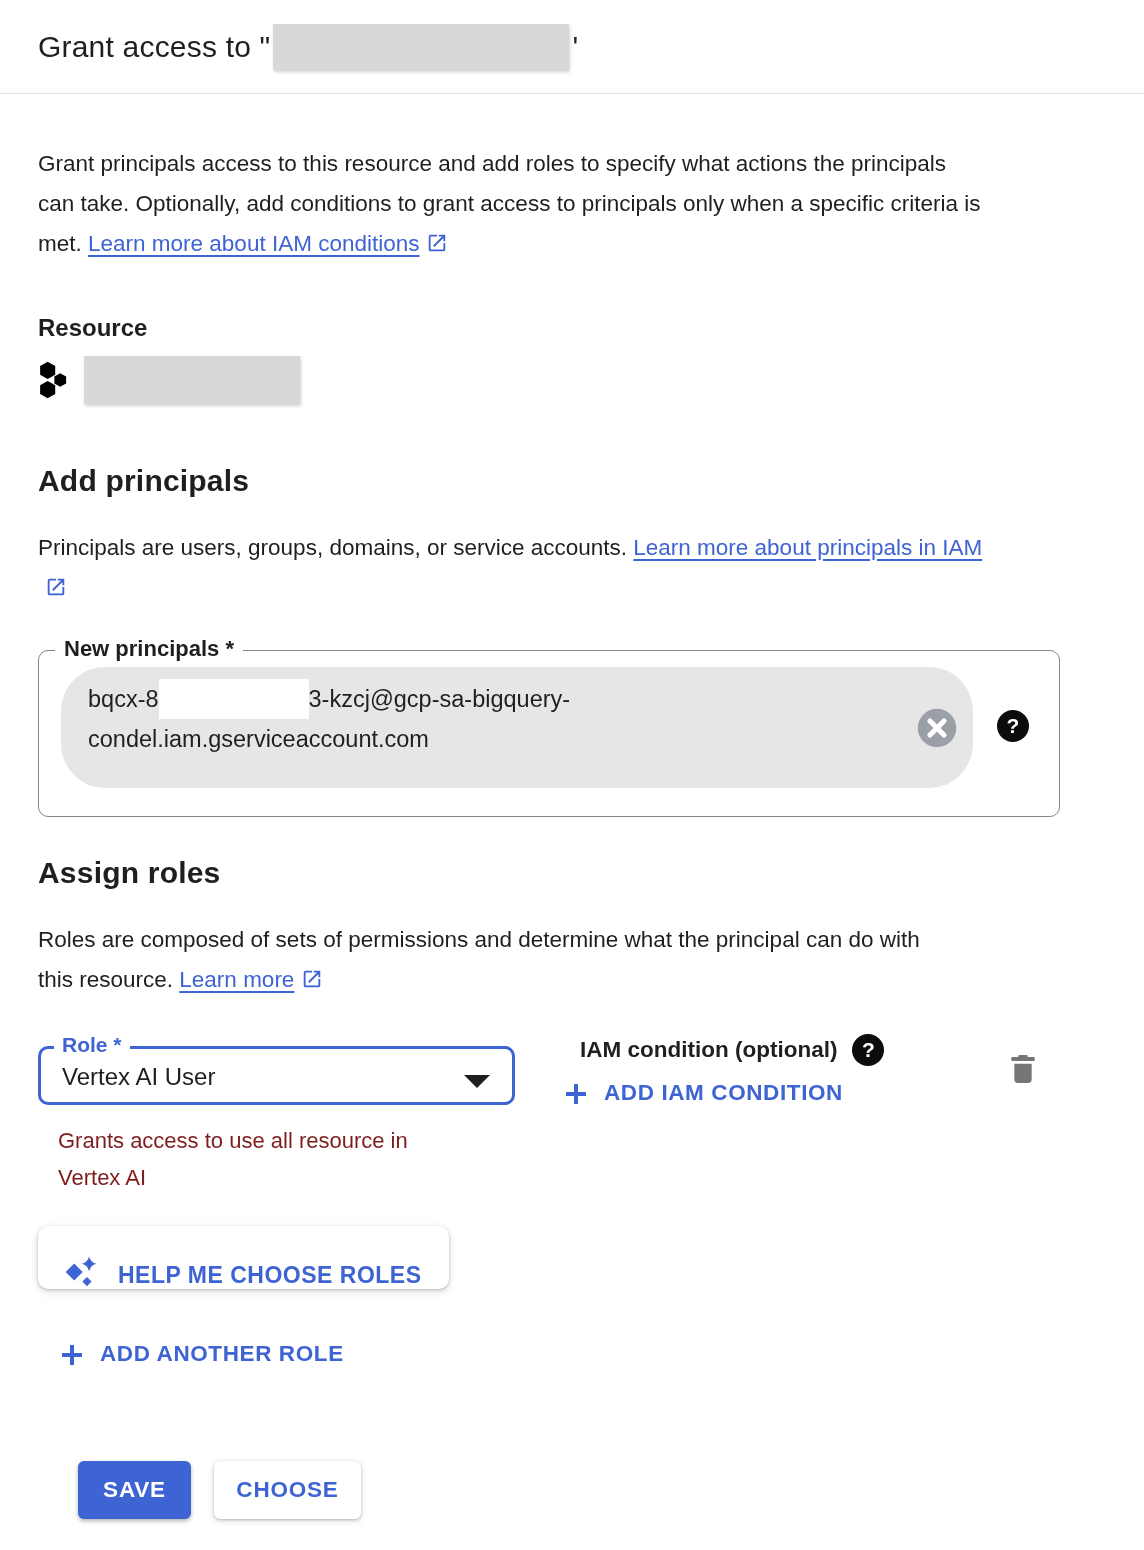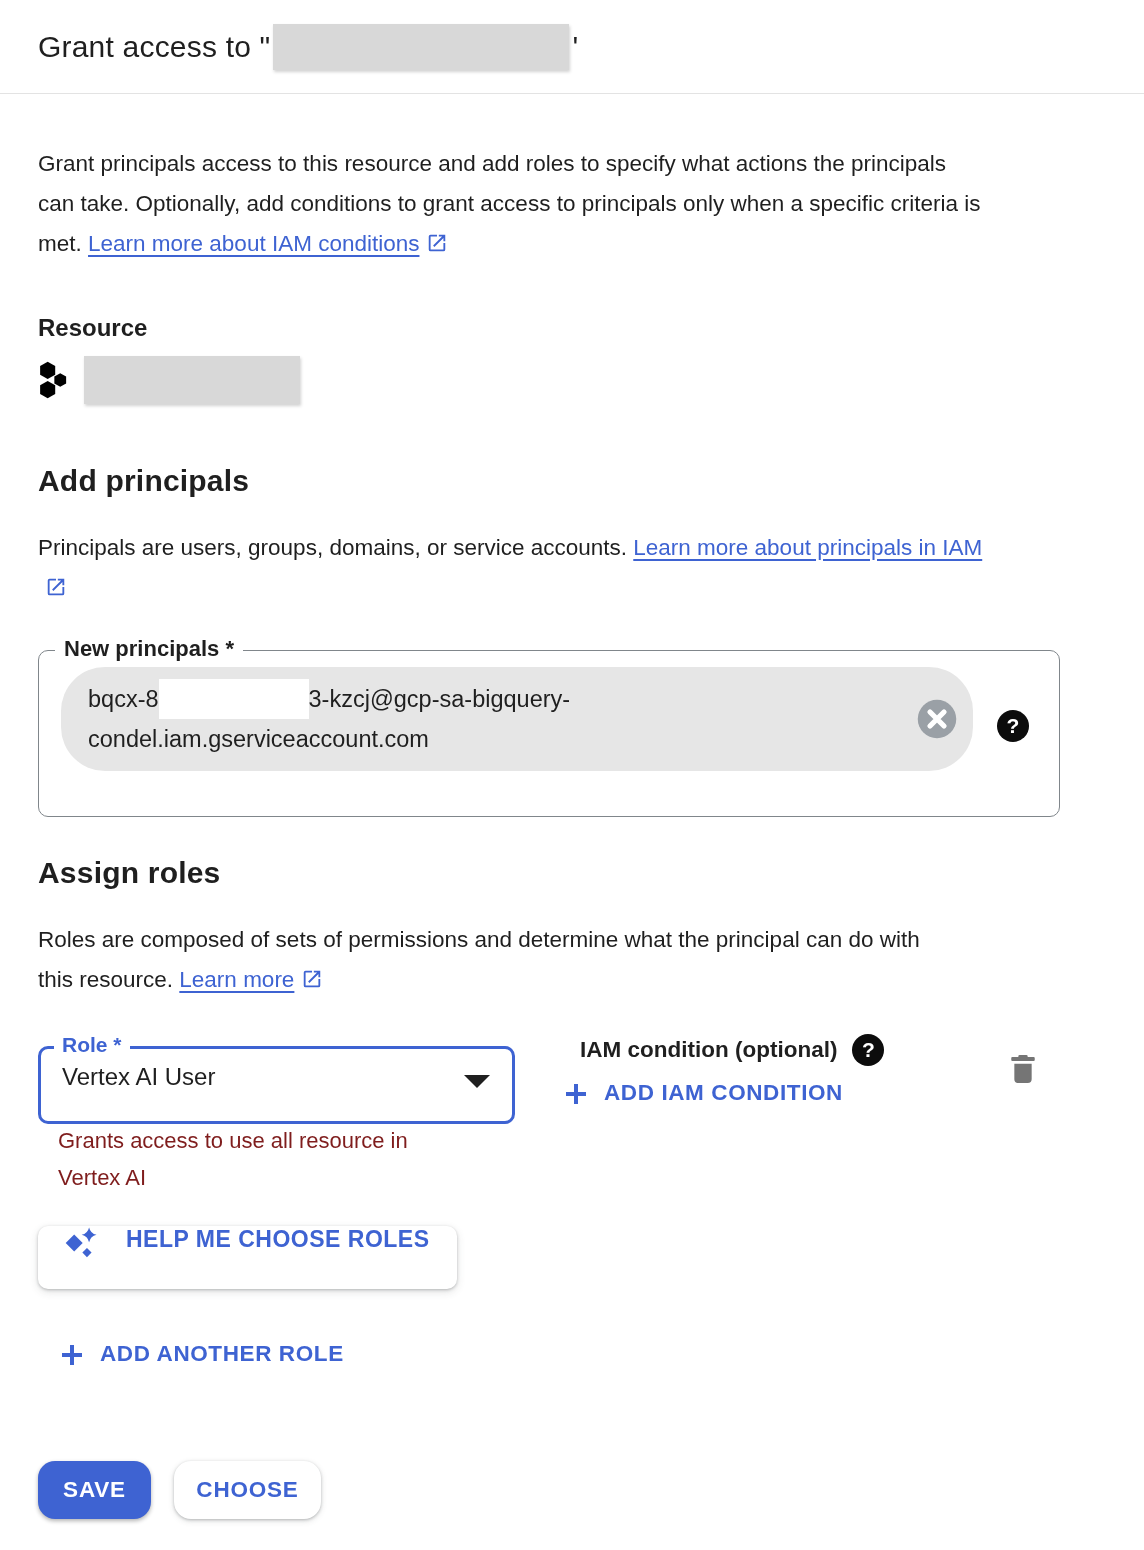--- a/index.html
+++ b/index.html
@@ -32,36 +32,36 @@
   
   .section-heading { position:absolute; left:38px; font-size:30px; font-weight:600; letter-spacing:.2px; }
   .principals-heading { top:464px; }
   .principals-para { top:528px; left:38px; width:950px; }
 
   .principals-fieldset { position:absolute; top:650px; left:38px; width:1022px; height:167px;
     border:1.5px solid #80868b; border-radius:10px; background:#fff; }
   .field-label { position:absolute; top:-15px; left:16px; background:#fff; padding:0 9px;
     font-size:22px; font-weight:700; color:#1f1f1f; white-space:nowrap; }
   .chip { position:absolute; top:16px; left:22px; width:912px; min-height:82px;
-    background:#e6e6e6; border-radius:44px; padding:12px 84px 12px 27px; cursor:default; }
+    background:#e6e6e6; border-radius:44px; padding:12px 84px 29px 27px; cursor:default; }
   .chip-text { font-size:23.5px; line-height:40px; color:#1f1f1f; }
   .chip-redaction { display:inline-block; width:150px; height:40px; background:#fff; vertical-align:-12px; }
   .chip-x { position:absolute; top:50%; right:15px; transform:translateY(-50%);
     width:42px; height:42px; border:none; background:transparent; padding:0; cursor:pointer; }
   .chip-x svg { display:block; width:42px; height:42px; }
   .help-circle { display:inline-flex; align-items:center; justify-content:center;
     width:32px; height:32px; border-radius:50%; background:#0c0c0c; color:#fff;
     font-size:21px; font-weight:700; cursor:pointer; user-select:none; }
   .principals-help { position:absolute; top:59px; right:30px; }
 
   
   .assign-heading { top:856px; }
   .roles-para { top:920px; left:38px; width:900px; }
 
-  .role-box { position:absolute; top:1046px; left:38px; width:477px; height:78px;
+  .role-box { position:absolute; top:1046px; left:38px; width:477px; height:59px;
     border:3.5px solid #3e63d2; border-radius:10px; background:#fff; cursor:pointer; }
   .role-label { position:absolute; top:-16px; left:13px; background:#fff; padding:0 8px;
     font-size:21px; font-weight:600; color:#3e63d2; white-space:nowrap; }
   .role-value { position:absolute; left:21px; top:14px; font-size:24px; color:#1f1f1f; }
   .caret { position:absolute; right:22px; top:26px; width:0; height:0;
     border-left:13px solid transparent; border-right:13px solid transparent; border-top:13px solid #1f1f1f; }
   .role-helper { position:absolute; top:1122px; left:58px; width:400px;
     font-size:22px; line-height:37px; color:#7f1d1d; }
 
   .iam-label-row { position:absolute; top:1034px; left:552px; display:flex; align-items:center; gap:15px;margin-left:28px; }
@@ -71,32 +71,32 @@
   .text-btn .lbl { font-size:22.5px; font-weight:600; letter-spacing:.6px; color:#3e63d2; }
   .plus-icon svg { display:block; width:24px; height:24px; fill:#3e63d2; }
   .add-iam { position:absolute; top:1080px; left:564px; }
   .add-another { position:absolute; top:1341px; left:60px; }
 
   .trash-btn { position:absolute; top:1052px; left:1007px; width:34px; height:34px;
     background:none; border:none; padding:0; cursor:pointer; }
   .trash-btn svg { display:block; width:32px; height:32px; fill:#757575; }
 
   .help-roles-btn { position:absolute; top:1226px; left:38px; height:63px;
-    display:inline-flex; align-items:flex-start; gap:27px; padding:0 27px;
+    display:inline-flex; align-items:flex-end; gap:19px; padding:0 27px;
     background:#fff; border:none; border-radius:10px; cursor:pointer;
     box-shadow:0 1px 3px rgba(60,64,67,.3), 0 3px 8px rgba(60,64,67,.15);
     color:#3e63d2; font-family:"Liberation Sans", sans-serif; }
   .help-roles-btn .lbl { font-size:23px; font-weight:600; letter-spacing:.5px; color:#3e63d2; }
   .sparkle-icon svg { display:block; width:34px; height:34px; fill:#3e63d2; }
 
   
-  .btn { position:absolute; top:1461px; height:58px; border:none; border-radius:17px;
+  .btn { position:absolute; top:1461px; height:58px; border:none; border-radius:6px;
     font-family:"Liberation Sans", sans-serif; font-size:22.5px; font-weight:600;
     letter-spacing:.8px; cursor:pointer;
-    display:inline-flex; align-items:center; justify-content:center; }
+    display:inline-flex; align-items:center; justify-content:center;margin-left:40px; }
   .save-btn { left:38px; width:113px; background:#3e63d2; color:#fff;
     box-shadow:0 2px 4px rgba(0,0,0,.3); }
   .cancel-btn { left:174px; width:147px; background:#fff; color:#3e63d2;
     box-shadow:0 1px 3px rgba(60,64,67,.3), 0 2px 6px rgba(60,64,67,.15); }
 </style>
 </head>
 <body>
 
 <div class="page">
 

